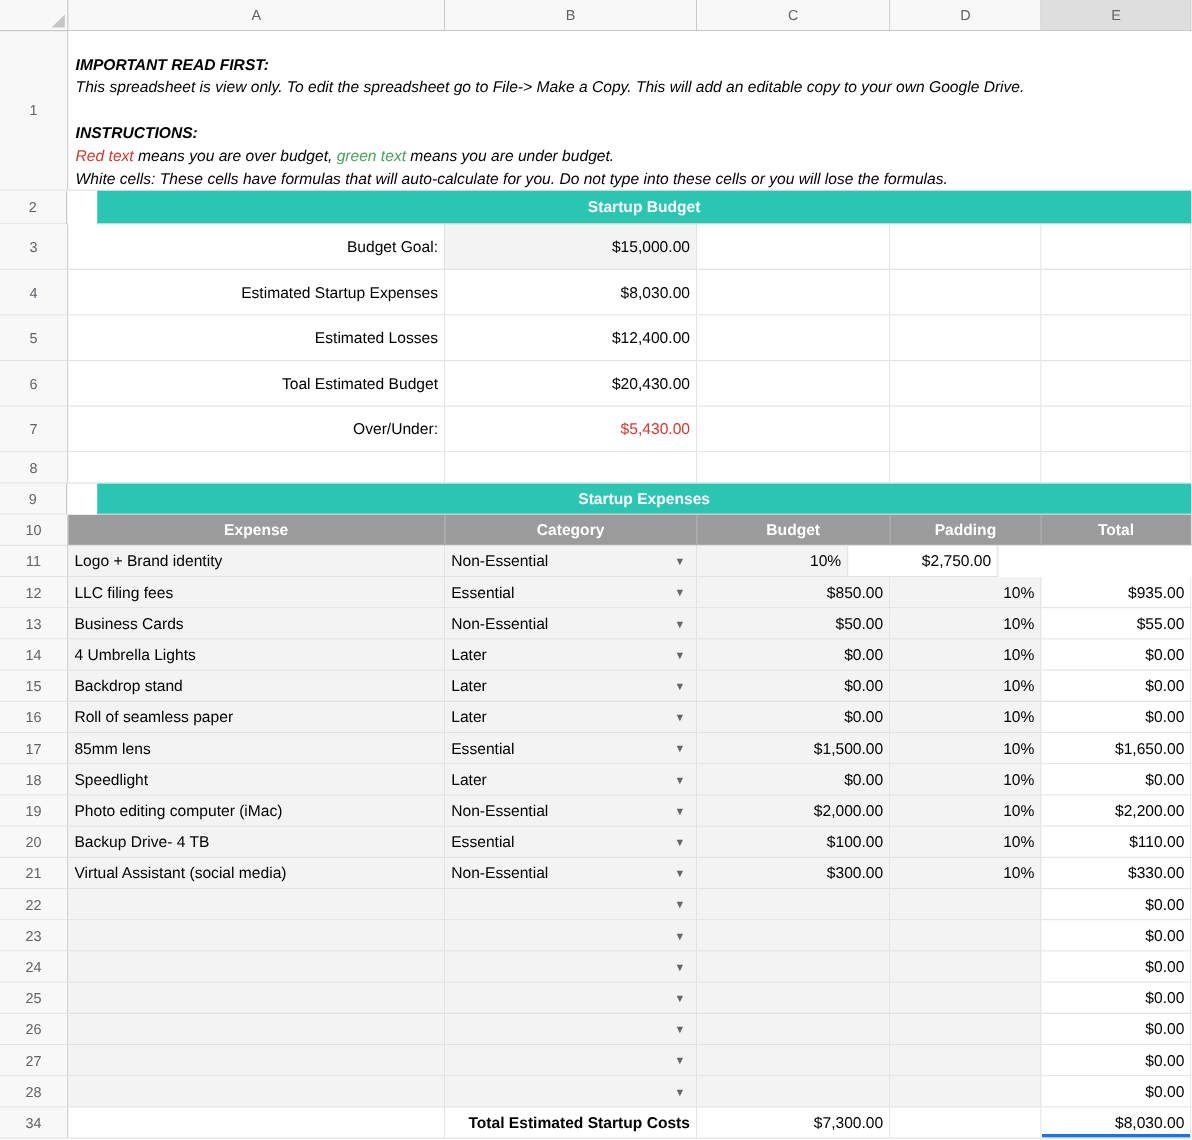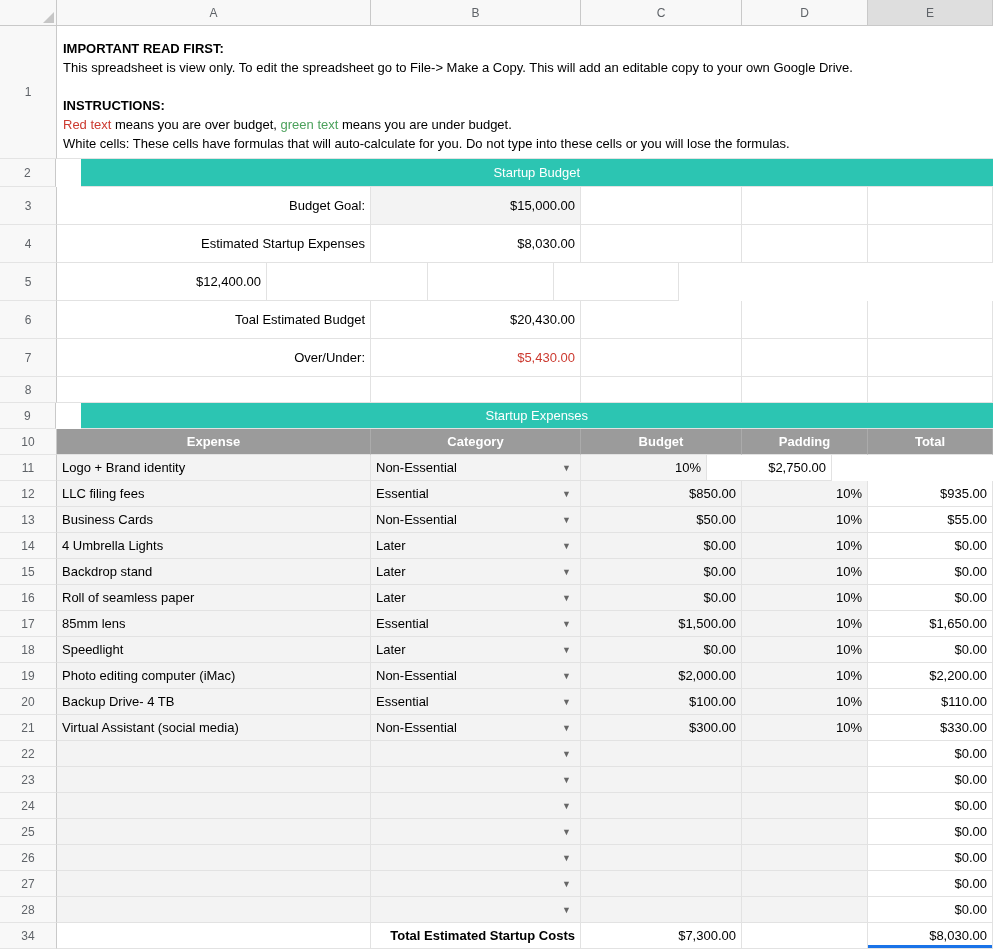--- a/index.html
+++ b/index.html
@@ -16,36 +16,36 @@
   .c-gut { width:57px; justify-content:center; background:#f8f8f8;
            border-right:1px solid #c9c9c9; border-bottom:1px solid #e4e4e4;
            color:#5f6368; font-size:12px; padding:0; }
   .c-a { width:314px; } .c-b { width:210px; } .c-c { width:161px; }
   .c-d { width:126px; } .c-e { width:125px; } .c-span { width:936px; }
   .h-colh { height:26px; } .h-r1 { height:133px; } .h-teal { height:28px; }
   .h-big { height:38px; } .h-std { height:26px; }
   .right { justify-content:flex-end; } .left { justify-content:flex-start; }
   .grey { background:var(--input-cell-bg, #f3f3f3); }
   .teal-bar { background:var(--section-header-bg, #2cc5b2); color:#fff;
-              font-weight:normal; justify-content:center; border-right:none;margin-left:25px; }
+              font-weight:bold; justify-content:center; border-right:none;margin-left:25px; }
   .tbl-hdr { background:var(--table-header-bg, #9b9b9b); color:#fff;
              font-weight:bold; justify-content:center; border-right:1px solid #ababab; }
   .red { color:var(--over-budget-red, #cc0000); }
   .red-t { color:var(--over-budget-red, #cc0000); }
   .green-t { color:var(--under-budget-green, #4ca15c); }
   .bold { font-weight:bold; }
   .colh { background:#f8f8f8; justify-content:center; color:#5f6368; font-size:12px;
           border-right:1px solid #c9c9c9; border-bottom:1px solid #c9c9c9; }
   .colh.sel { background:#dedede; }
   .corner { position:relative; background:#f8f8f8;
             border-right:1px solid #c9c9c9; border-bottom:1px solid #c9c9c9; }
   .corner-tri { position:absolute; right:2px; bottom:2px; width:0; height:0;
                 border-left:11px solid transparent; border-bottom:11px solid #c6c6c6; }
-  .instr { flex-direction:column; align-items:flex-start; justify-content:center;
-           padding:7px 6px 0 6px; line-height:19px; border-right:none; }
+  .instr { flex-direction:column; align-items:flex-start; justify-content:flex-end;
+           padding:7px 6px 0 6px; font-style:italic; line-height:19px; border-right:none; }
   .iline { white-space:nowrap; }
   .iblank { height:19px; }
   .dd { margin-left:auto; font-size:9px; color:#666; padding-right:4px; }
   .catcell span:first-child { font-style:normal; }
   .sel-b { box-shadow: inset 0 -3px 0 0 var(--selection-blue, #1a73e8); }
 </style>
 </head>
 <body>
 
 <div class="sheet">
@@ -93,20 +93,21 @@
   <div class="row h-big">
     <div class="cell c-gut">4</div>
     <div class="cell c-a right">Estimated Startup Expenses</div>
     <div class="cell c-b right">$8,030.00</div>
     <div class="cell c-c"></div>
     <div class="cell c-d"></div>
     <div class="cell c-e"></div>
   </div>
   <div class="row h-big">
     <div class="cell c-gut">5</div>
+    <div class="cell c-a right">Estimated Losses</div>
     <div class="cell c-b right">$12,400.00</div>
     <div class="cell c-c"></div>
     <div class="cell c-d"></div>
     <div class="cell c-e"></div>
   </div>
   <div class="row h-big">
     <div class="cell c-gut">6</div>
     <div class="cell c-a right">Toal Estimated Budget</div>
     <div class="cell c-b right">$20,430.00</div>
     <div class="cell c-c"></div>

